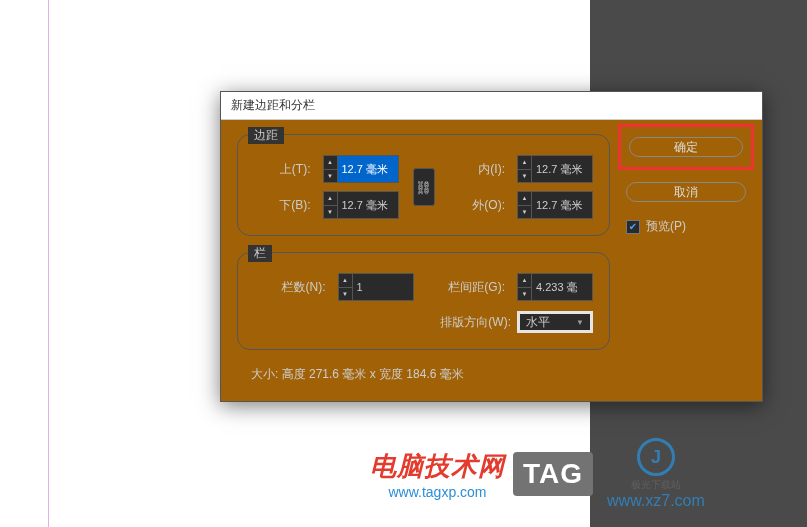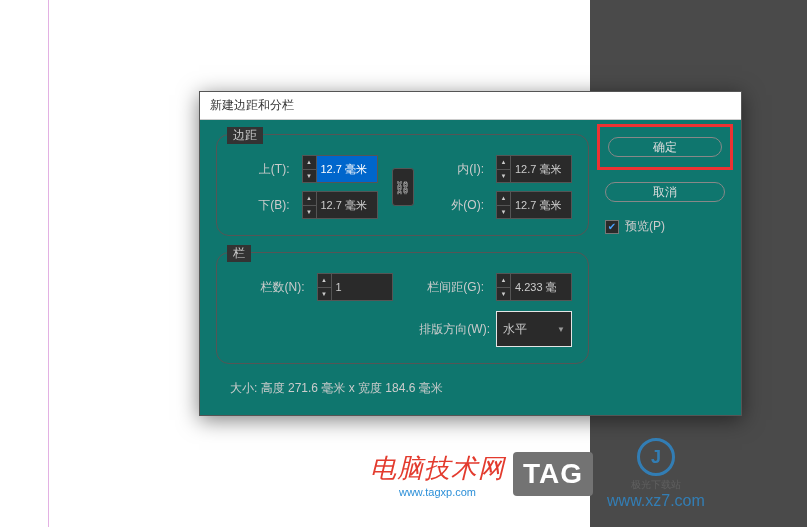--- a/index.html
+++ b/index.html
@@ -23,24 +23,24 @@
   .canvas-margin {
     position: absolute;
     left: 48px;
     top: 0;
     width: 1px;
     height: 527px;
     background: rgba(200,100,200,0.5);
   }
   .dialog {
     position: absolute;
-    left: 199px;
+    left: 220px;
     top: 91px;
     width: 543px;
-    background: #0f766e;
+    background: #a16207;
     border: 1px solid #555;
     box-shadow: 0 4px 20px rgba(0,0,0,0.5);
   }
   .dialog-titlebar {
     background: #fff;
     color: #333;
     padding: 5px 10px;
     font-size: 12px;
     border-bottom: 1px solid #ccc;
   }
@@ -149,23 +149,23 @@
   }
   .direction-row {
     grid-column: 2;
     display: flex;
     align-items: center;
     gap: 6px;
     justify-content: flex-end;
   }
   .select {
     width: 76px;
-    height: 36px;
-    background: #2a2a2a;
-    border: 1px solid #e5e5e5;
+    height: 22px;
+    background: #2a2a2a;
+    border: 3px solid #e5e5e5;
     color: #ccc;
     font-size: 12px;
     padding: 0 6px;
     display: flex;
     align-items: center;
     justify-content: space-between;
     cursor: pointer;
   }
   .select-caret { font-size: 8px; color: #999; }
   .size-text {
@@ -220,27 +220,27 @@
     gap: 8px;
   }
   .wm-text {
     display: flex;
     flex-direction: column;
     align-items: center;
   }
   .wm-cn {
     color: #e33b2e;
     font-size: 26px;
-    font-weight: 400;
+    font-weight: 700;
     letter-spacing: 1px;
     font-style: italic;
   }
   .wm-url {
     color: #2b8fd8;
-    font-size: 11px;
+    font-size: 14px;
     margin-top: 0;
   }
   .tag-badge {
     background: #737373;
     color: #fff;
     font-size: 28px;
     font-weight: 700;
     padding: 6px 10px;
     border-radius: 4px;
     letter-spacing: 1px;

